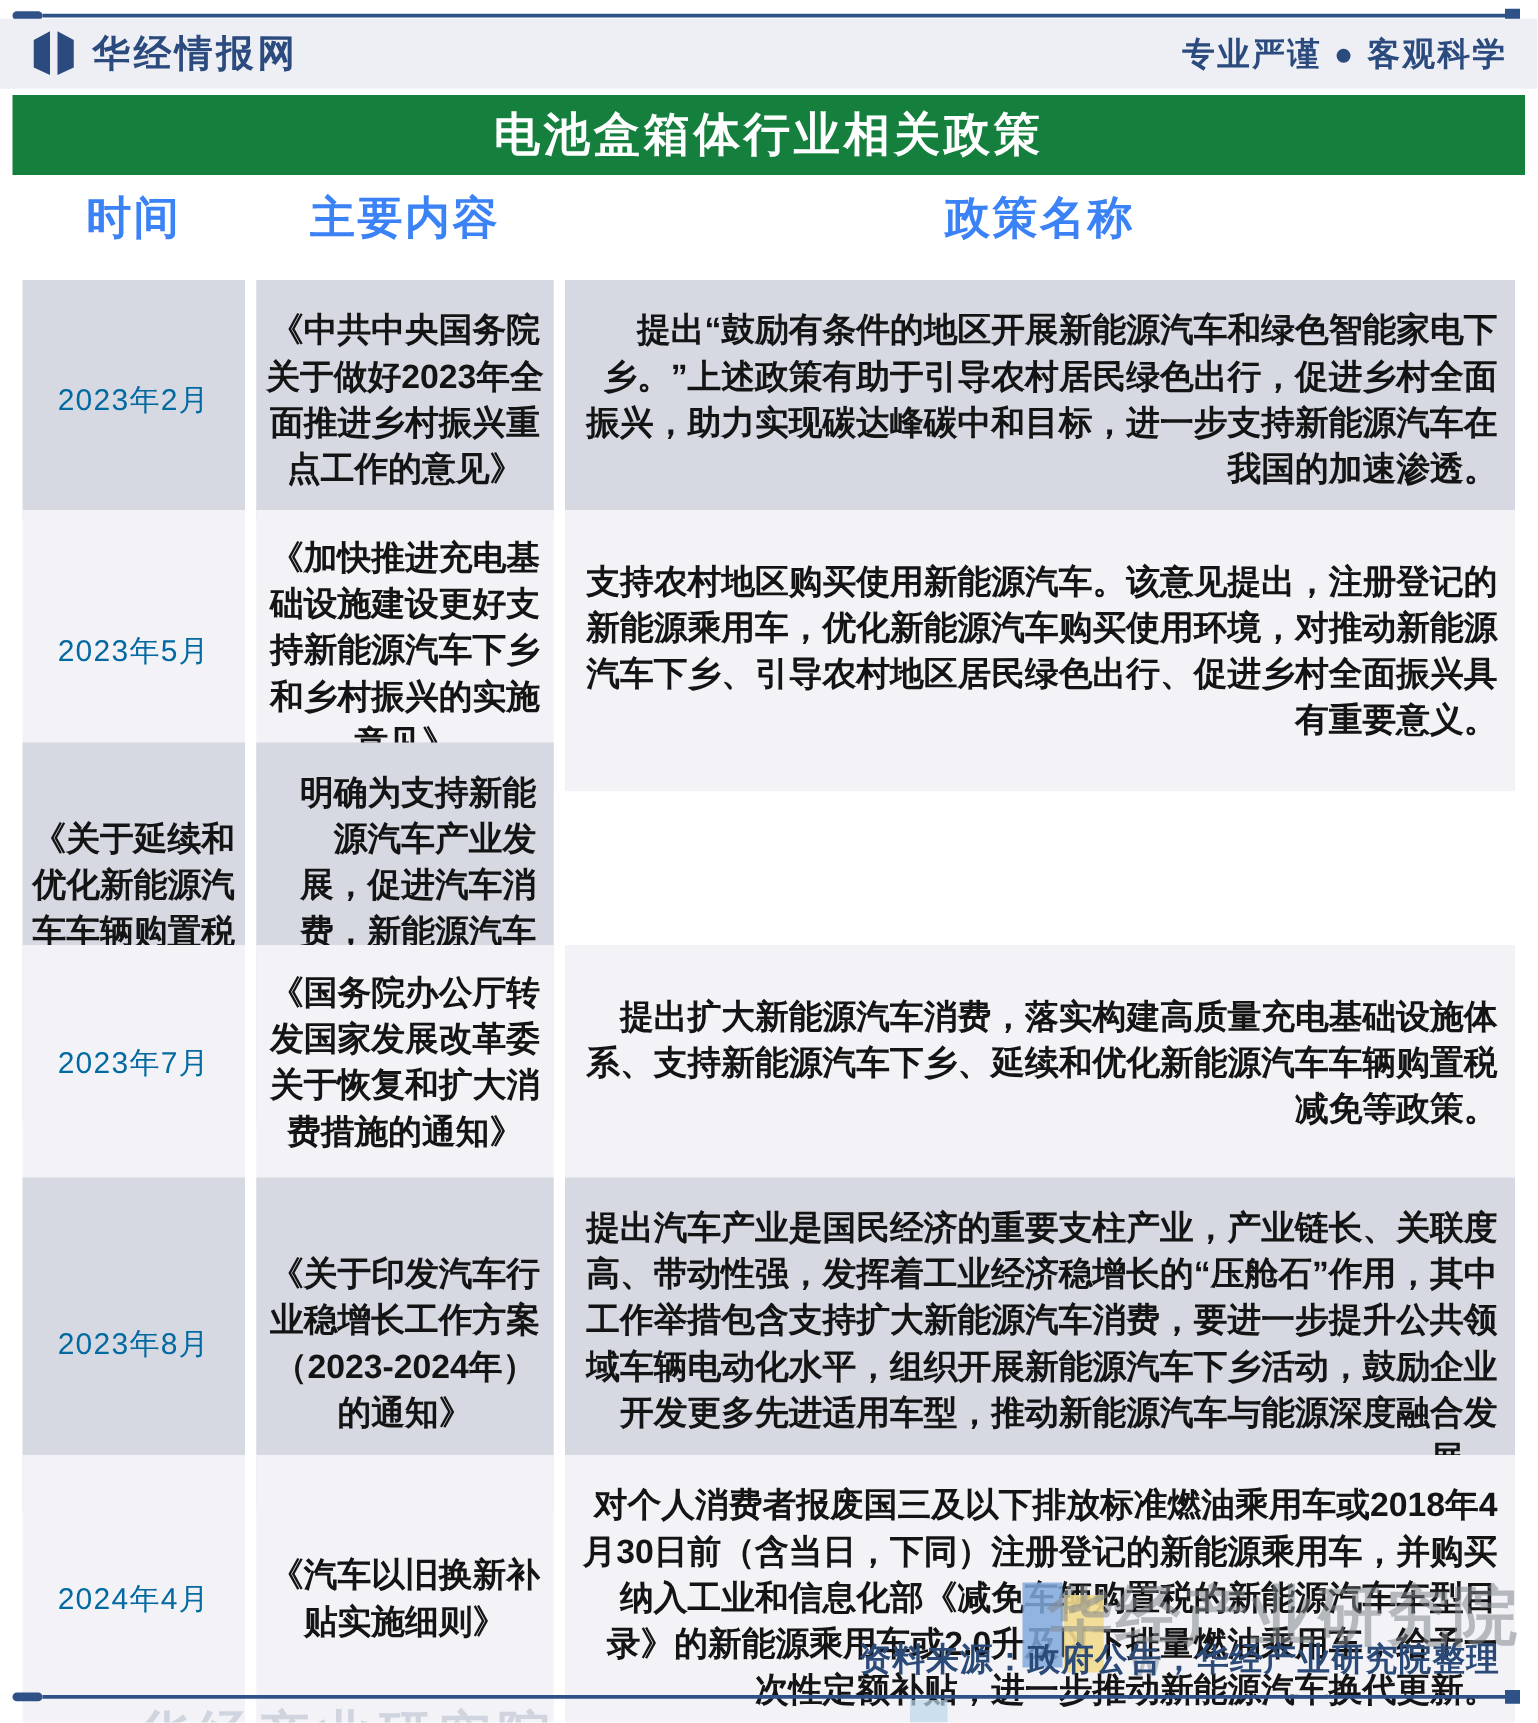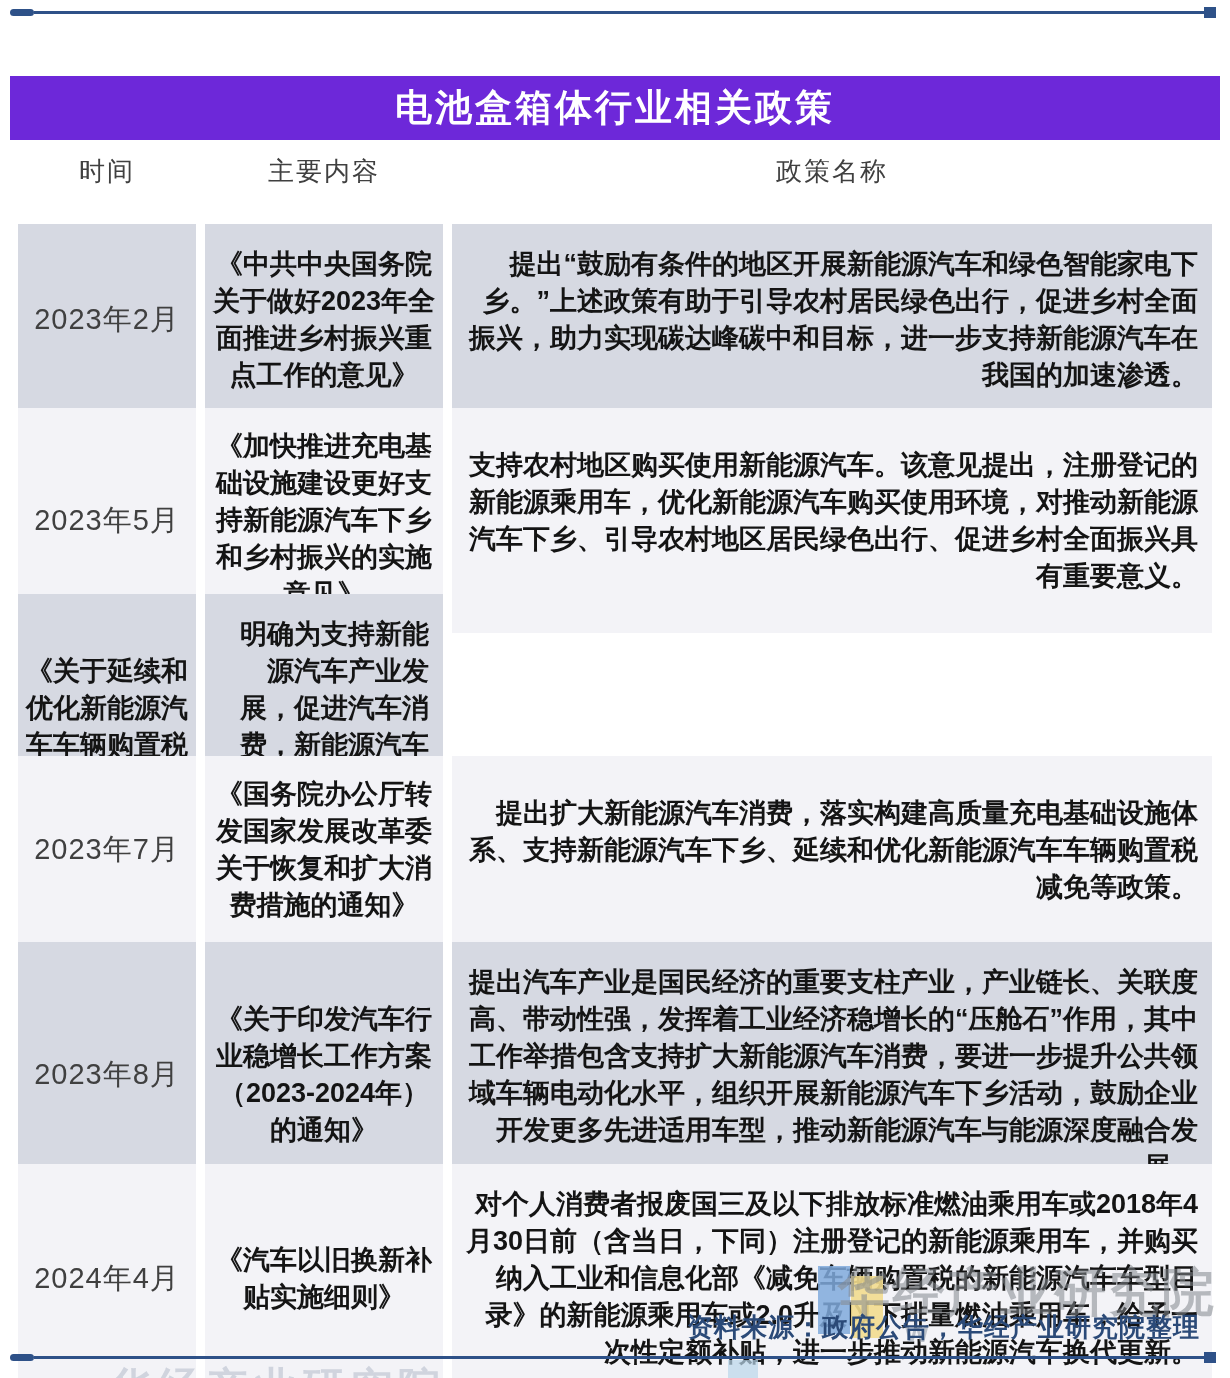--- a/index.html
+++ b/index.html
@@ -25,51 +25,51 @@
     padding:0 24px;box-sizing:border-box;
   }
   .brand{display:flex;align-items:center;gap:12px;}
   .brand svg{display:block;}
   .brand-text{font-size:30px;font-weight:bold;color:#2b4a7d;letter-spacing:3px;}
   .slogan{font-size:26px;font-weight:bold;color:#2b4a7d;letter-spacing:2px;}
 
   
   .title-bar{
     position:absolute;top:76px;left:10px;width:1210px;height:64px;
-    background:#6d28d9;display:flex;align-items:center;justify-content:center;
+    background:#15803d;display:flex;align-items:center;justify-content:center;
   }
   .title-bar .title{color:#ffffff;font-size:37px;font-weight:bold;letter-spacing:3px;}
 
   
   .grid3{display:grid;grid-template-columns:178px 238px 1fr;column-gap:9px;}
 
   .col-headers{
     position:absolute;top:150px;left:18px;width:1194px;height:42px;
   }
   .col-headers .h{
     display:flex;align-items:center;justify-content:center;
-    font-size:26px;font-weight:normal;color:#404040;letter-spacing:2px;
+    font-size:36px;font-weight:bold;color:#3b82f6;letter-spacing:2px;
   }
 
   
   .rows{position:absolute;top:196px;left:18px;width:1194px;display:flex;flex-direction:column;gap:8px;}
   .policy-row{width:100%;}
   .policy-row:nth-of-type(1){height:176px;}
   .policy-row:nth-of-type(2){height:178px;}
   .policy-row:nth-of-type(3){height:154px;}
   .policy-row:nth-of-type(4){height:178px;}
   .policy-row:nth-of-type(5){height:214px;}
   .policy-row:nth-of-type(6){height:176px;}
   .policy-row .cell{height:100%;box-sizing:border-box;margin-top:28px;}
   .policy-row:nth-of-type(odd) .cell{background:#d6d9e2;}
   .policy-row:nth-of-type(even) .cell{background:#f3f3f7;}
 
   .cell.date{
     display:flex;align-items:center;justify-content:center;
-    font-size:29px;color:#404040;letter-spacing:1px;
+    font-size:24px;color:#0369a1;letter-spacing:1px;
   }
   .cell.policy{
     display:flex;align-items:center;justify-content:center;text-align:center;
     font-size:27px;font-weight:bold;color:#141414;line-height:37px;
     padding:6px 6px;
   }
   .cell.content{
     display:flex;align-items:center;
     font-size:27px;font-weight:bold;color:#141414;line-height:37px;
     padding:8px 14px 8px 10px;text-align:right;
@@ -101,20 +101,32 @@
 <body>
 
 <div class="page">
 
   <div class="rule top">
     <div class="cap"></div>
     <div class="line"></div>
     <div class="endsq"></div>
   </div>
 
+  <div class="brand-band">
+    <div class="brand">
+      <span>
+        <svg width="38" height="40" viewBox="0 0 38 40">
+          <polygon points="3,9 16,2 16,37 3,31" fill="#2b4a7d"></polygon>
+          <polygon points="22,2 35,9 35,31 22,37" fill="#2b4a7d"></polygon>
+        </svg>
+      </span>
+      <span class="brand-text">华经情报网</span>
+    </div>
+    <div class="slogan">专业严谨 ● 客观科学</div>
+  </div>
 
   <div class="title-bar">
     <span class="title">电池盒箱体行业相关政策</span>
   </div>
 
   <div class="col-headers grid3">
     <div class="h">时间</div>
     <div class="h">主要内容</div>
     <div class="h">政策名称</div>
   </div>

